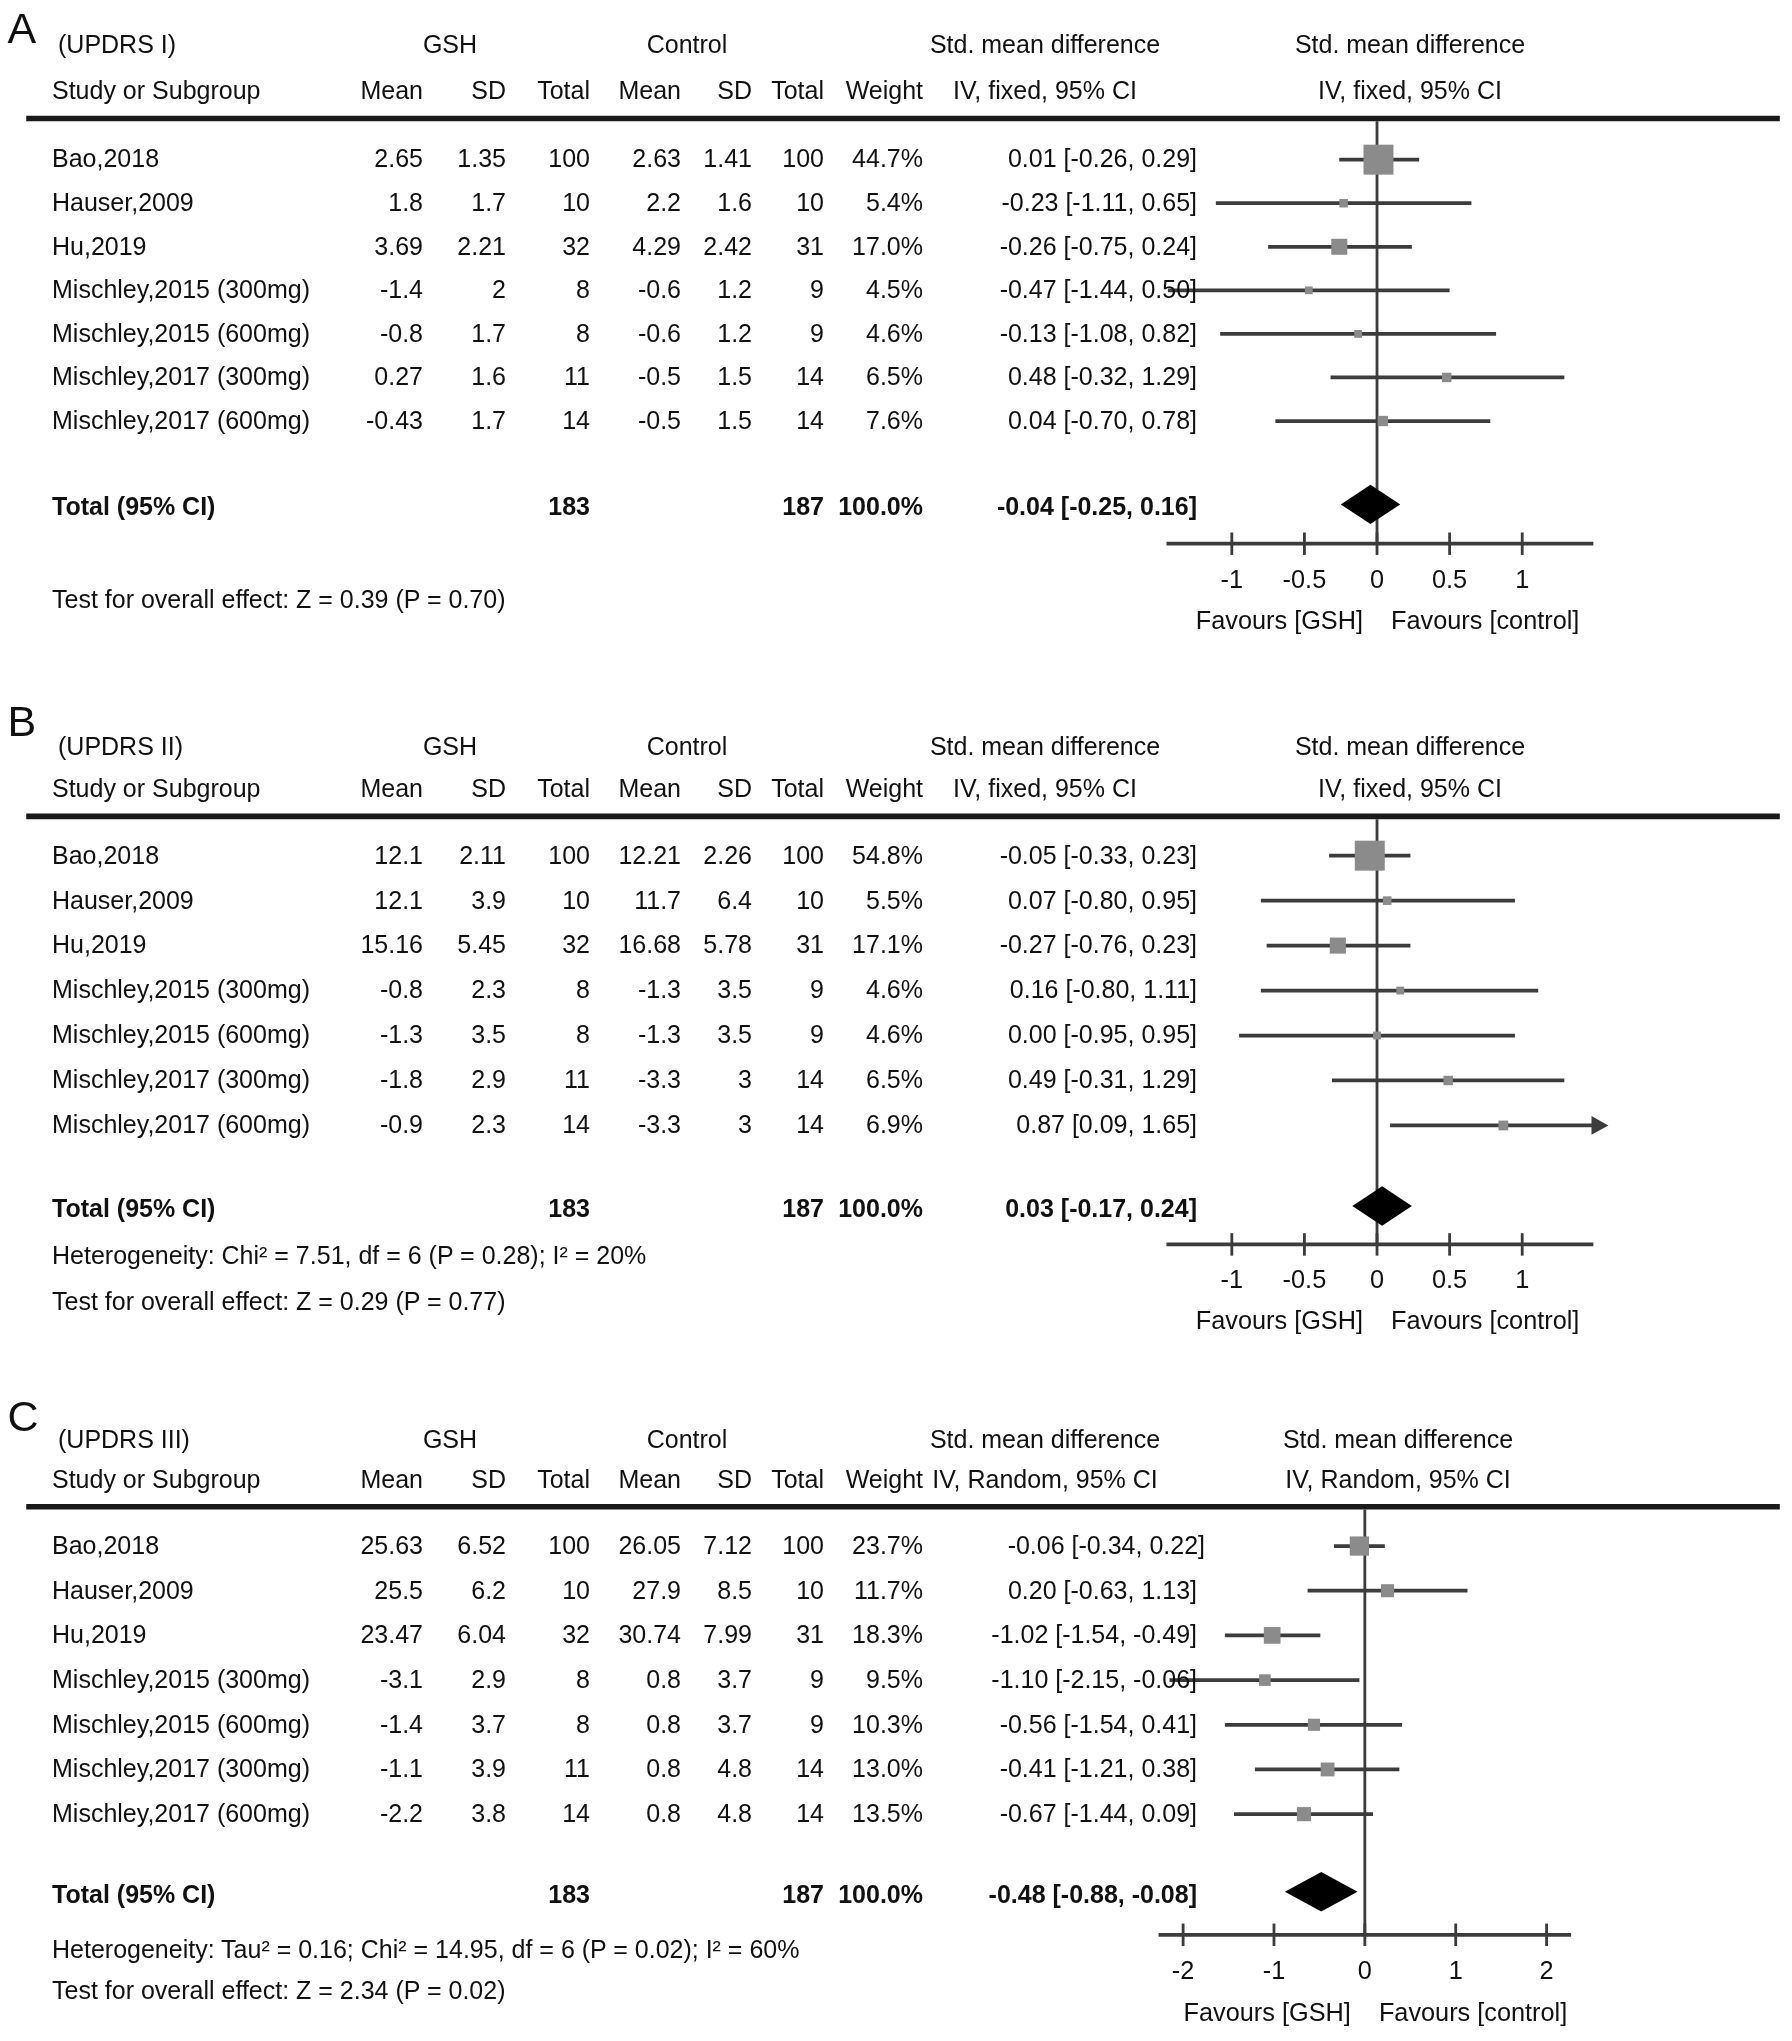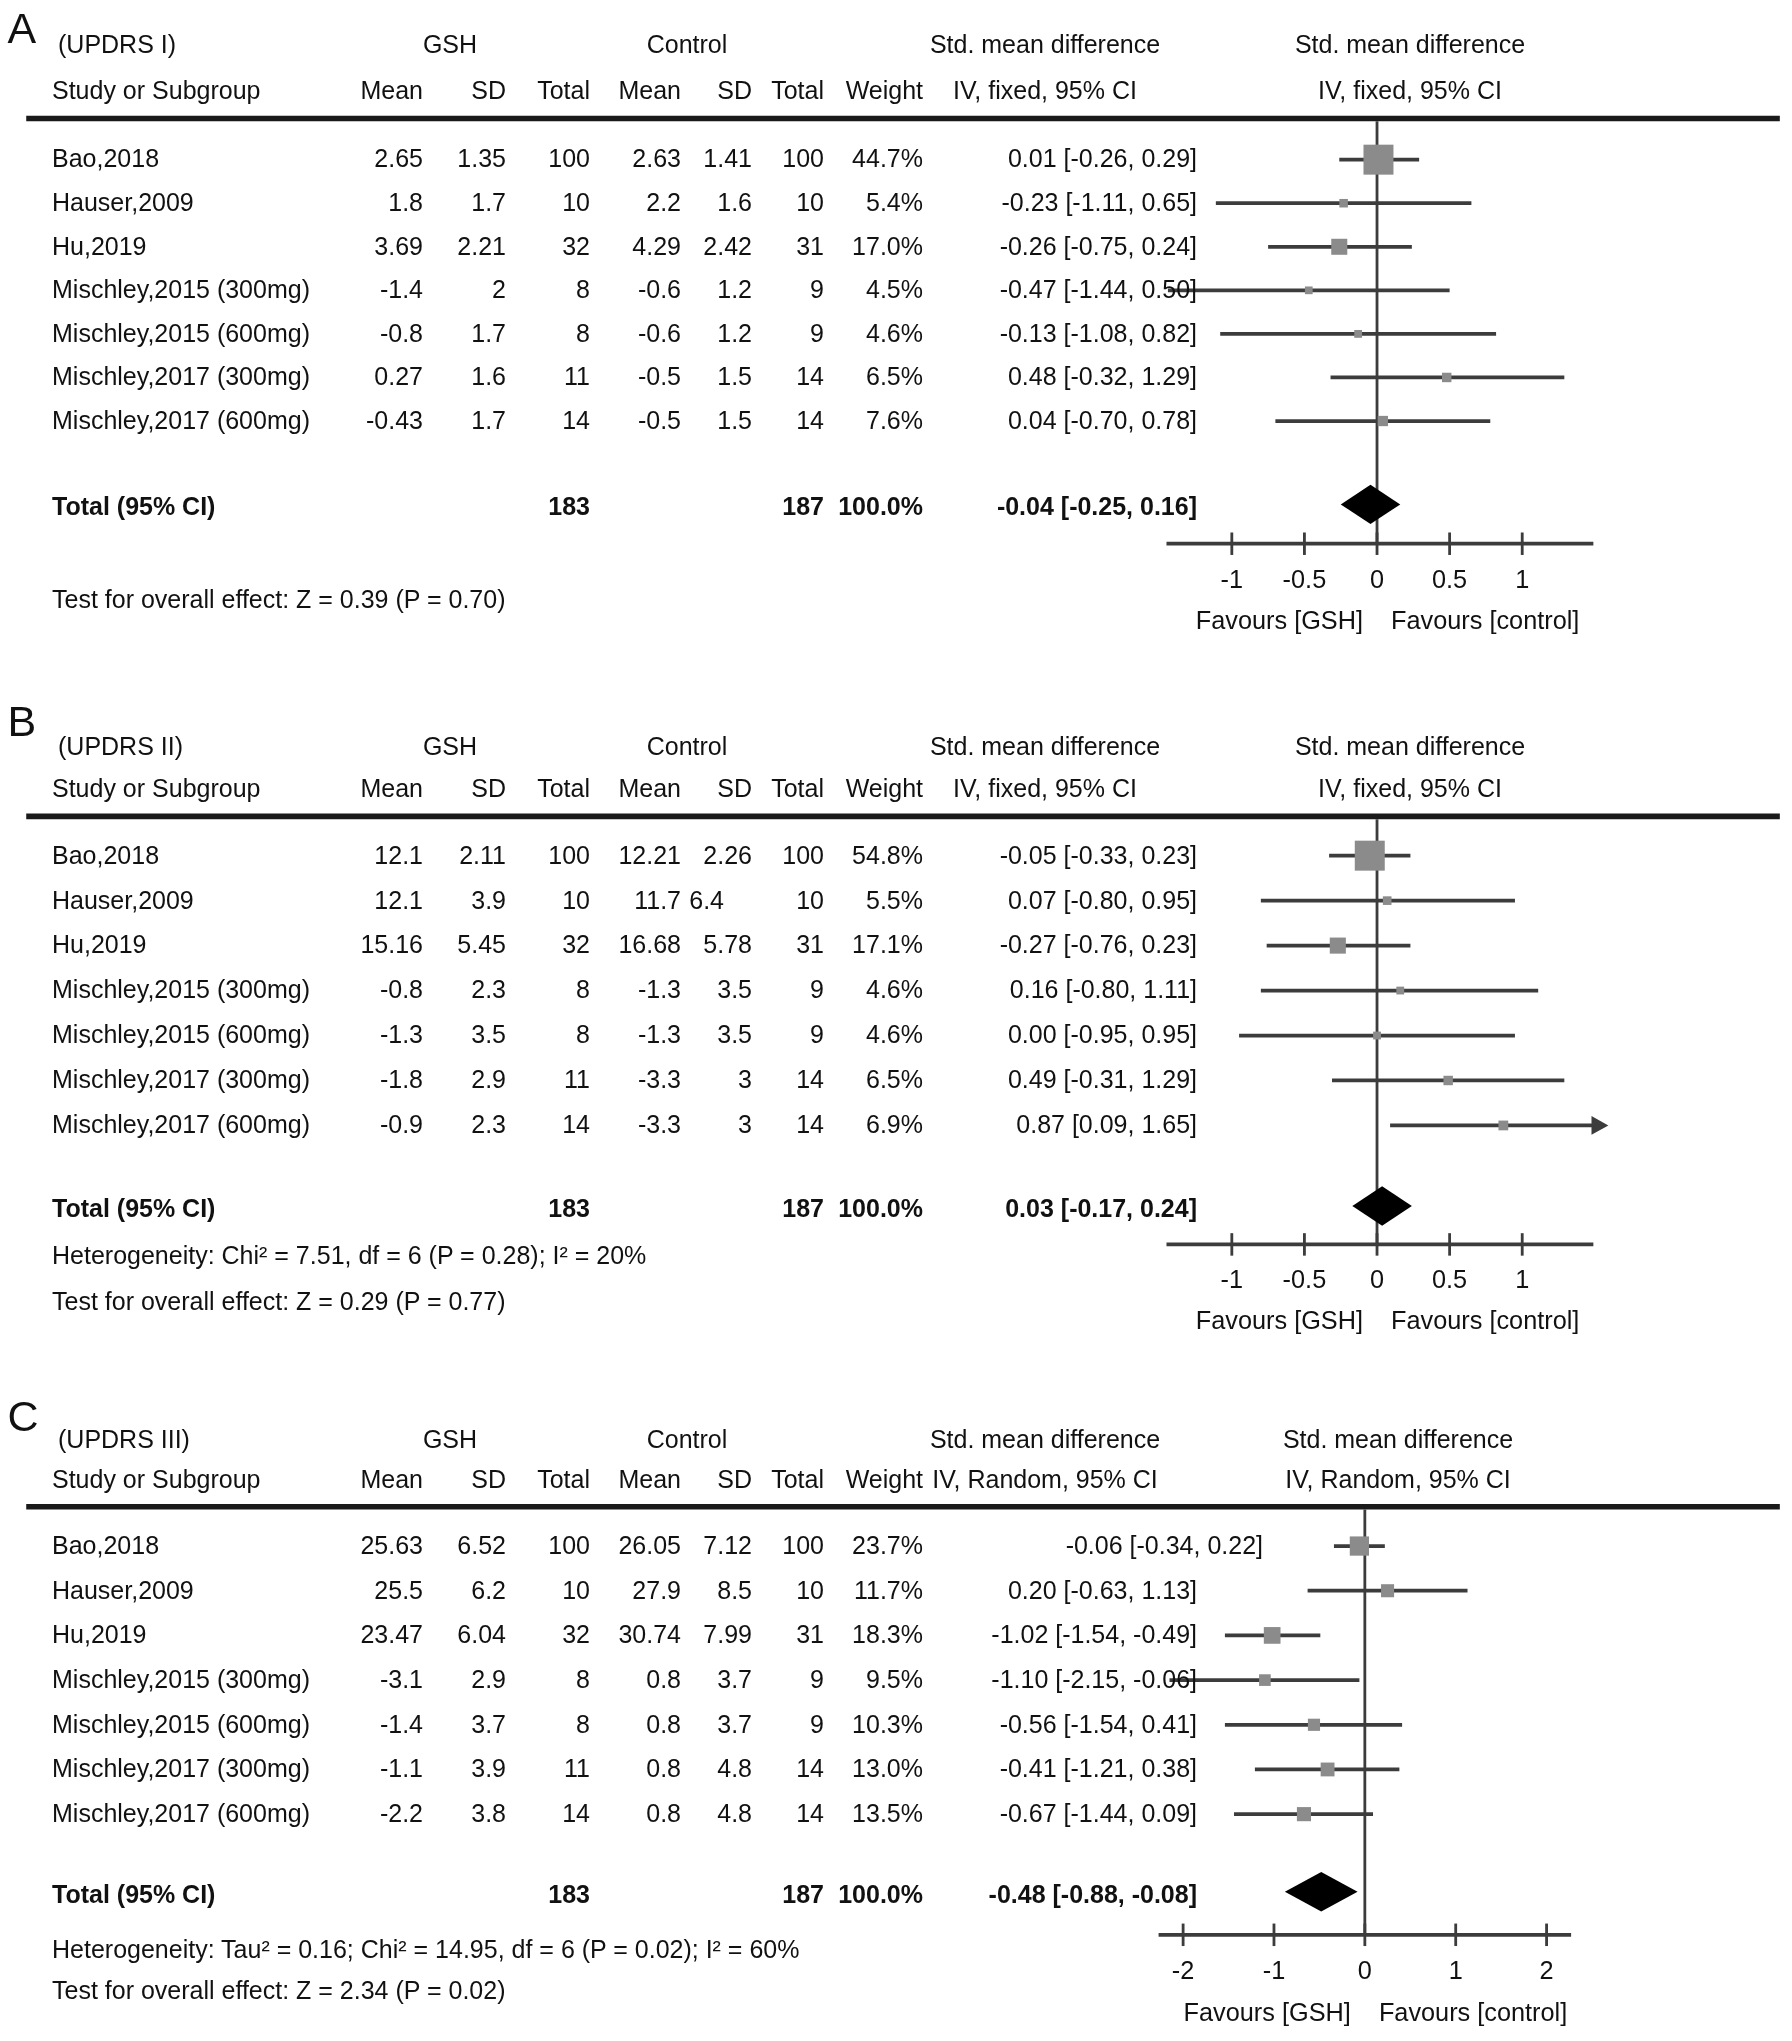--- a/index.html
+++ b/index.html
@@ -223,21 +223,21 @@
       <div class="t r" style="left:681px;top:839px">12.21</div>
       <div class="t r" style="left:752px;top:839px">2.26</div>
       <div class="t r" style="left:824px;top:839px">100</div>
       <div class="t r" style="left:923px;top:839px">54.8%</div>
       <div class="t r" style="left:1197px;top:839px">-0.05 [-0.33, 0.23]</div>
       <div class="t " style="left:52px;top:884px">Hauser,2009</div>
       <div class="t r" style="left:423px;top:884px">12.1</div>
       <div class="t r" style="left:506px;top:884px">3.9</div>
       <div class="t r" style="left:590px;top:884px">10</div>
       <div class="t r" style="left:681px;top:884px">11.7</div>
-      <div class="t r" style="left:724px;top:884px">6.4</div>
+      <div class="t r" style="left:752px;top:884px">6.4</div>
       <div class="t r" style="left:824px;top:884px">10</div>
       <div class="t r" style="left:923px;top:884px">5.5%</div>
       <div class="t r" style="left:1197px;top:884px">0.07 [-0.80, 0.95]</div>
       <div class="t " style="left:52px;top:928px">Hu,2019</div>
       <div class="t r" style="left:423px;top:928px">15.16</div>
       <div class="t r" style="left:506px;top:928px">5.45</div>
       <div class="t r" style="left:590px;top:928px">32</div>
       <div class="t r" style="left:681px;top:928px">16.68</div>
       <div class="t r" style="left:752px;top:928px">5.78</div>
       <div class="t r" style="left:824px;top:928px">31</div>
@@ -303,21 +303,21 @@
       <div class="t c" style="left:1045px;top:1463px">IV, Random, 95% CI</div>
       <div class="t c" style="left:1398px;top:1463px">IV, Random, 95% CI</div>
       <div class="t " style="left:52px;top:1529px">Bao,2018</div>
       <div class="t r" style="left:423px;top:1529px">25.63</div>
       <div class="t r" style="left:506px;top:1529px">6.52</div>
       <div class="t r" style="left:590px;top:1529px">100</div>
       <div class="t r" style="left:681px;top:1529px">26.05</div>
       <div class="t r" style="left:752px;top:1529px">7.12</div>
       <div class="t r" style="left:824px;top:1529px">100</div>
       <div class="t r" style="left:923px;top:1529px">23.7%</div>
-      <div class="t r" style="left:1263px;top:1529px">-0.06 [-0.34, 0.22]</div>
+      <div class="t r" style="left:1205px;top:1529px">-0.06 [-0.34, 0.22]</div>
       <div class="t " style="left:52px;top:1574px">Hauser,2009</div>
       <div class="t r" style="left:423px;top:1574px">25.5</div>
       <div class="t r" style="left:506px;top:1574px">6.2</div>
       <div class="t r" style="left:590px;top:1574px">10</div>
       <div class="t r" style="left:681px;top:1574px">27.9</div>
       <div class="t r" style="left:752px;top:1574px">8.5</div>
       <div class="t r" style="left:824px;top:1574px">10</div>
       <div class="t r" style="left:923px;top:1574px">11.7%</div>
       <div class="t r" style="left:1197px;top:1574px">0.20 [-0.63, 1.13]</div>
       <div class="t " style="left:52px;top:1618px">Hu,2019</div>

